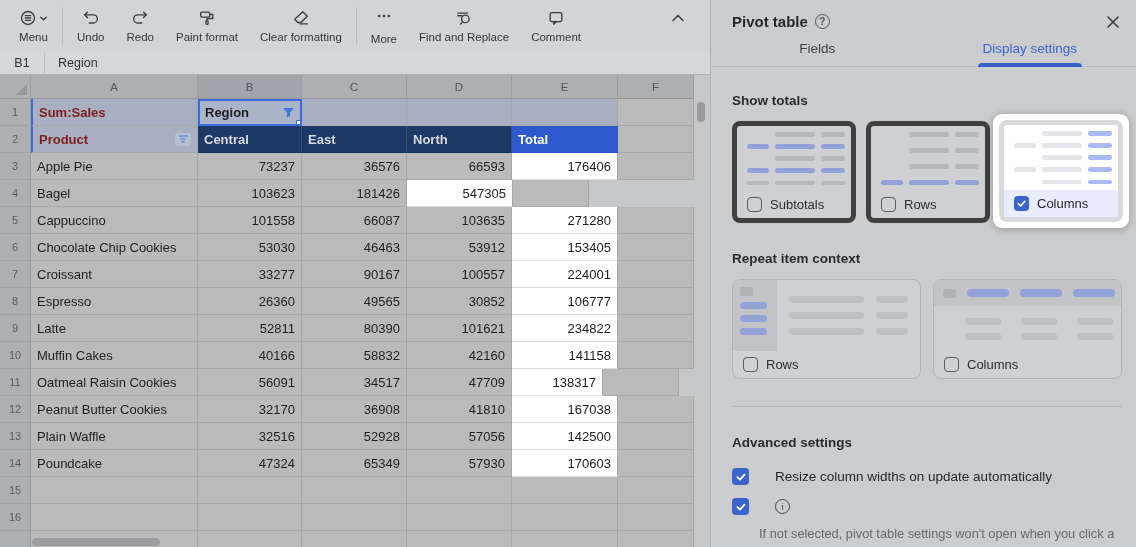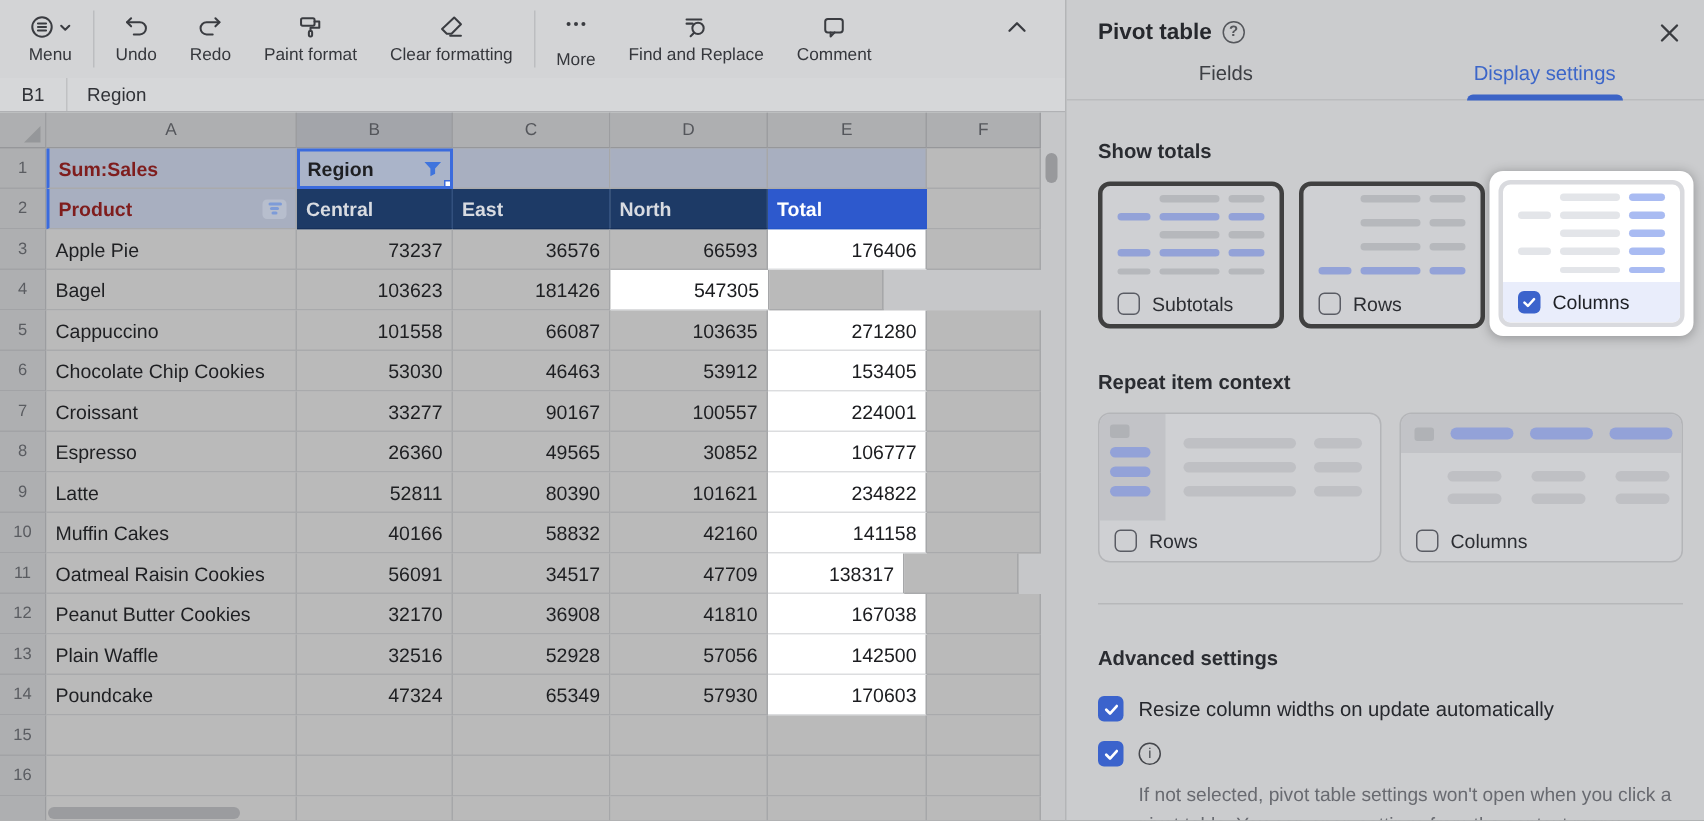--- a/index.html
+++ b/index.html
@@ -52,21 +52,21 @@
   .close{margin-left:auto;}
   .tabs{display:flex;margin-top:11px;border-bottom:1px solid #bbbcbe;}
   .tab{flex:1;text-align:center;font-size:13.5px;color:#3d3f44;padding-bottom:10px;position:relative;}
   .tab.active{color:#3c66c9;}
   .tab .ul{display:none;}
   .tab.active .ul{display:block;position:absolute;left:50%;transform:translateX(-50%);bottom:-1px;width:104px;height:4px;border-radius:4px 4px 0 0;background:#3b63c6;}
   .p-body{padding:0 14px 0 21px;}
   .sec-h{font-size:13.5px;font-weight:bold;color:#2a2c31;}
   .mt1{margin-top:26px;}.mt2{margin-top:28px;}
   .cards{display:flex;gap:10px;margin-top:13px;align-items:flex-start;}
-  .card{width:124px;background:#cfd0d3;border:3px solid #404040;border-radius:8px;overflow:hidden;box-sizing:border-box;flex:none;}
+  .card{width:124px;background:#cfd0d3;border:5px solid #404040;border-radius:8px;overflow:hidden;box-sizing:border-box;flex:none;}
   .thumb{height:53px;padding:6px 10px;display:flex;flex-direction:column;justify-content:space-between;box-sizing:content-box;}
   .pr{display:flex;gap:6px;align-items:center;}
   .p{height:4.5px;border-radius:3px;flex:none;display:block;}
   .pa{width:22px;}.pw{width:40px;}.pc{width:24px;}
   .pg{background:#b6b8bc;}.pb{background:#93a2d8;}.ph{visibility:hidden;}
   .cfoot{height:27px;display:flex;align-items:center;gap:8px;padding:0 10px;font-size:13px;color:#2c2e33;}
   .chk{width:15px;height:15px;border:1.5px solid #5a5c64;border-radius:4px;box-sizing:border-box;flex:none;background:transparent;}
   .chk.on{background:#3b63cc;border:none;display:flex;align-items:center;justify-content:center;}
   .spot{background:#ffffff;border-radius:9px;padding:6px;margin:-7px;box-shadow:0 1px 8px rgba(0,0,0,.28);flex:none;}
   .spot .card{background:#ffffff;border-color:#d9dade;}
@@ -83,21 +83,21 @@
   .rt-right{flex:1;padding:10px 12px;display:flex;flex-direction:column;gap:9px;justify-content:center;}
   .rrow{display:flex;gap:12px;align-items:center;}
   .rwide{flex:1;max-width:92px;background:#bfc0c4;height:7px;border-radius:3.5px;}
   .rshort{width:32px;background:#bfc0c4;height:7px;border-radius:3.5px;flex:none;}
   .ct-top{height:26px;flex:none;background:#c2c3c7;display:flex;align-items:center;gap:11px;padding:0 9px;}
   .ctb{width:42px;height:8px;border-radius:4px;background:#93a2d8;flex:none;}
   .ct-body{flex:1;display:flex;flex-direction:column;justify-content:center;gap:8px;padding-left:31px;}
   .ct-row{display:flex;gap:20px;}
   .ctg{width:36px;height:7px;border-radius:3.5px;background:#bfc0c4;flex:none;}
   .divider{height:1px;background:#b7b8ba;margin-top:27px;}
-  .chkrow{display:flex;align-items:center;gap:10px;font-size:13.5px;color:#26282d;}
+  .chkrow{display:flex;align-items:center;gap:26px;font-size:13.5px;color:#26282d;}
   .chkrow.first{margin-top:18px;}
   .chkrow.second{margin-top:13px;}
   .chk2{width:17px;height:17px;border-radius:4px;background:#3b63cc;display:flex;align-items:center;justify-content:center;flex:none;}
   .info{width:15px;height:15px;border:1.3px solid #45474c;border-radius:50%;font-size:9.5px;color:#45474c;display:flex;align-items:center;justify-content:center;box-sizing:border-box;font-style:normal;}
   .note{margin:9px 0 0 27px;font-size:12.8px;line-height:20px;color:#686a70;max-width:372px;}
 </style>
 </head>
 <body>
 
 <div class="app">

